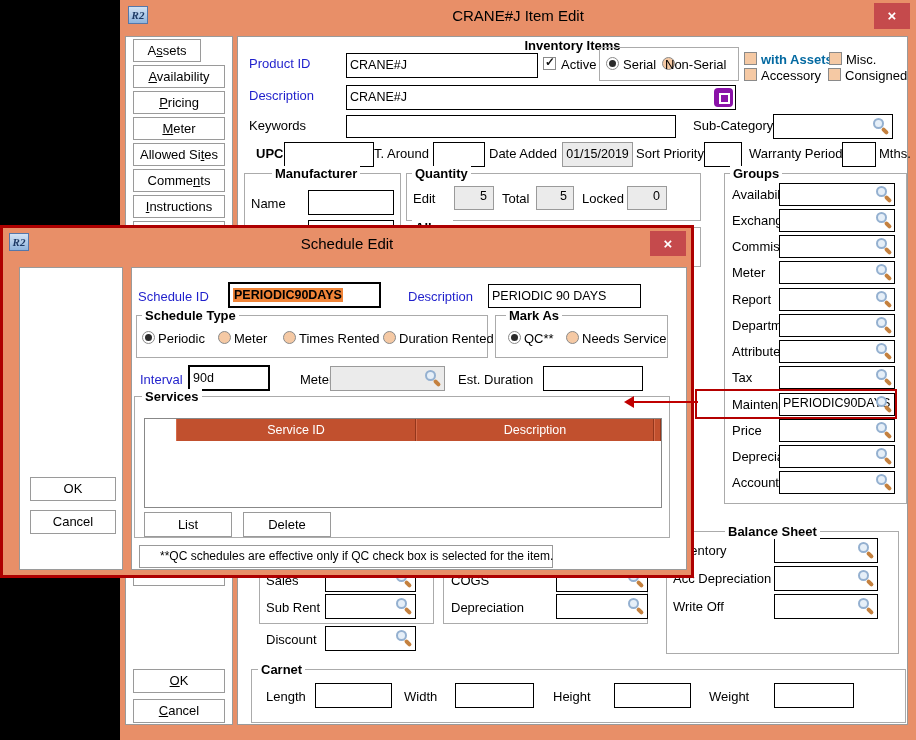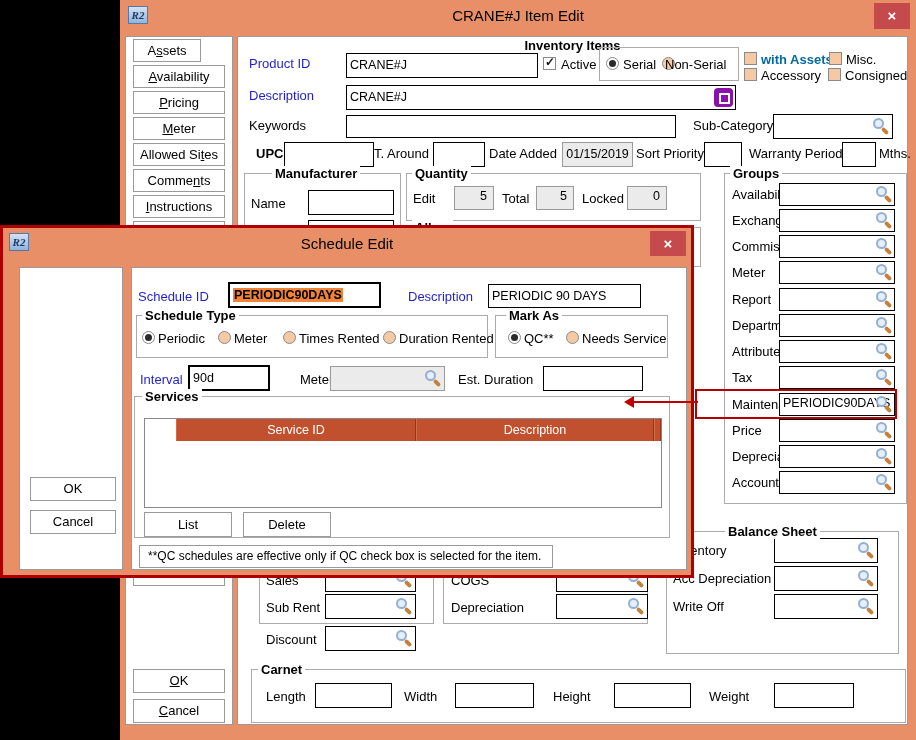--- a/index.html
+++ b/index.html
@@ -40,21 +40,21 @@
                border:2px solid #94B0D0;background:#E6EFF8;box-sizing:border-box;}
   .mag::after{content:"";position:absolute;width:8px;height:4px;background:#C4803E;right:1px;bottom:2px;
               border-radius:2px;transform:rotate(45deg);}
   .purple-ic{position:absolute;width:19px;height:19px;background:#8A12A8;border-radius:4px;}
   .purple-ic::after{content:"";position:absolute;left:5px;top:5px;width:7px;height:7px;border:2px solid #fff;}
   .hl{background:#F08438;font-weight:bold;padding:0 1px;}
   .svc-head{position:absolute;left:0;right:0;top:0;height:22px;background:#C1502E;display:flex;margin-left:31px;}
   .svc-cell{color:#fff;font-size:12.5px;text-align:center;line-height:22px;
             border-right:1px solid #93361C;border-left:1px solid #D66B4A;box-sizing:border-box;}
   .note{position:absolute;background:#fff;border:1px solid #999;box-sizing:border-box;
-        font-size:12px;line-height:21px;padding:0 8px;white-space:nowrap;}
+        font-size:12px;line-height:21px;padding:0 20px;white-space:nowrap;}
   .redrect{position:absolute;border:2px solid #B40000;box-sizing:border-box;z-index:5;}
   .arrow{position:absolute;background:#C00000;z-index:30;}
   .arrow::before{content:"";position:absolute;left:-10px;top:-5px;width:0;height:0;
                  border-top:6px solid transparent;border-bottom:6px solid transparent;
                  border-right:10px solid #C00000;}
 </style>
 </head>
 <body>
 
 <div class="win" style="left:120px;top:0;width:796px;height:740px;">

